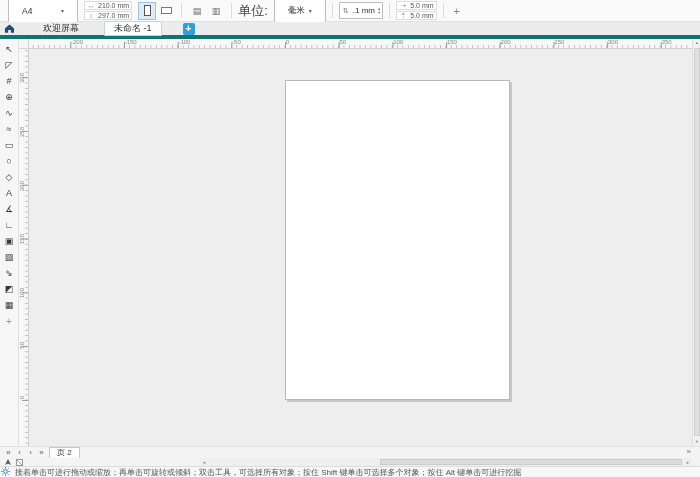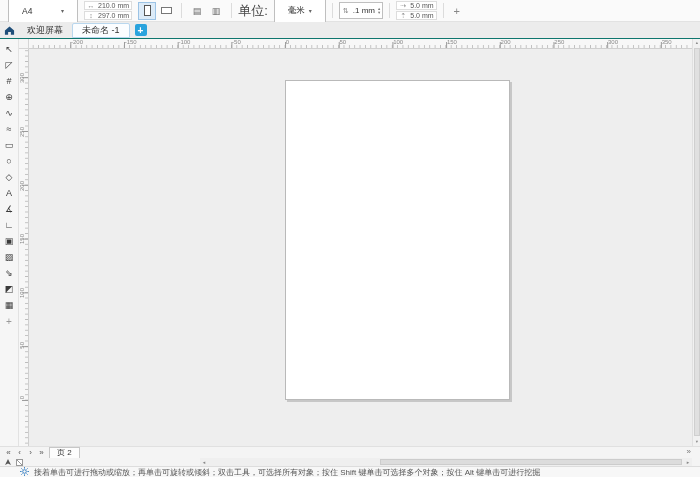--- a/index.html
+++ b/index.html
@@ -33,21 +33,21 @@
   .vsep { width:1px; height:15px; background:#dcdcdc; }
   .pb-label { font-size:13px; color:#444; }
   .spinner { height:17px; background:#fff; border:1px solid #bfbfbf; display:flex; align-items:center;
              gap:3px; padding:0 2px; font-size:8px; color:#333; }
   .stepper { display:flex; flex-direction:column; line-height:4px; }
   .stepper i { font-style:normal; font-size:4.5px; color:#777; }
   .pb-plus { font-size:11px; color:#888; width:14px; height:16px; line-height:14px; text-align:center; }
 
   
   .tab-bar { position:absolute; left:0; top:22px; width:700px; height:17px; background:#ececec;
-             border-bottom:1px solid #0f766e; display:flex; align-items:center; }
+             border-bottom:4px solid #0f766e; display:flex; align-items:center;gap:16px; }
   .home { width:18px; display:flex; justify-content:center; align-items:center; }
   .tab { height:15px; display:flex; align-items:center; padding:0 9px; font-size:9px; color:#333; }
   .tab.active { background:#fbfdff; border:1px solid #b9d7ee; border-radius:2px 2px 0 0; }
   .newtab { width:12px; height:12px; background:#2aa3dd; color:#fff; font-size:10px; font-weight:bold;
             line-height:11px; text-align:center; border-radius:2px; margin-left:5px; }
 
   
   .toolbox { position:absolute; left:0; top:39px; width:19px; height:407px; background:#f6f6f6;
              border-right:1px solid #e2e2e2; display:flex; flex-direction:column; align-items:center;
              padding-top:2px; }
@@ -110,21 +110,21 @@
   .hscroll { position:absolute; left:200px; right:8px; top:0; height:8px; background:#efefef; }
   .harrow { position:absolute; top:0; width:8px; height:8px; font-size:5px; color:#888;
             text-align:center; line-height:8px; }
   .harrow.left { left:0; } .harrow.right { right:0; }
   .hthumb { position:absolute; left:180px; right:10px; top:1px; height:6px; background:#dcdcdc;
             border:1px solid #cccccc; }
 
   
   .status-bar { position:absolute; left:0; top:466px; width:700px; height:11px; background:#f7f7f7;
                 border-top:1px solid #ddd; display:flex; align-items:center; gap:5px;
-                padding-left:20px; font-size:8px; color:#555; }
+                padding-left:1px; font-size:8px; color:#555; }
 </style>
 </head>
 <body>
 
 <div class="app">
 
   <div class="property-bar">
     <div class="combo paper-size">
       <span>A4</span>
       <span class="caret">▾</span>

